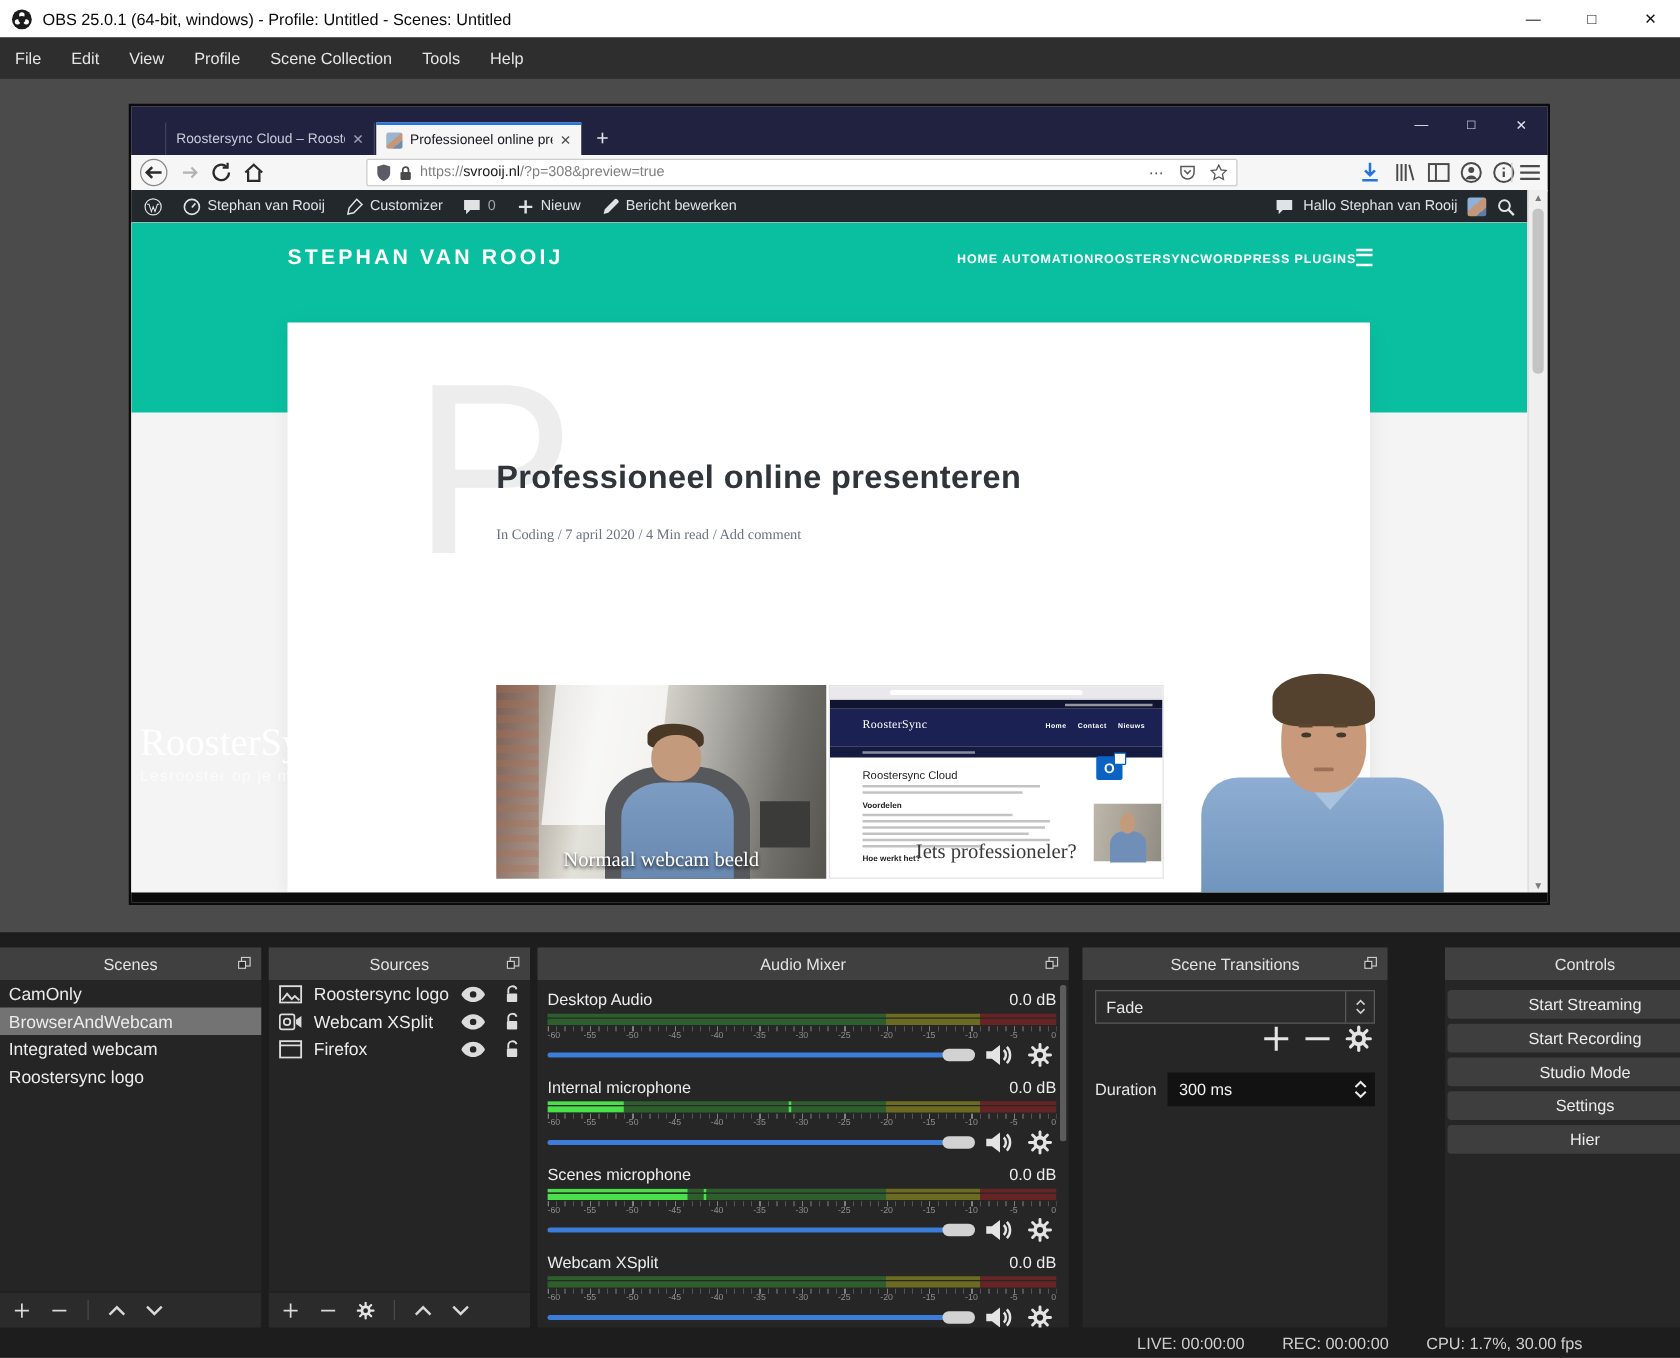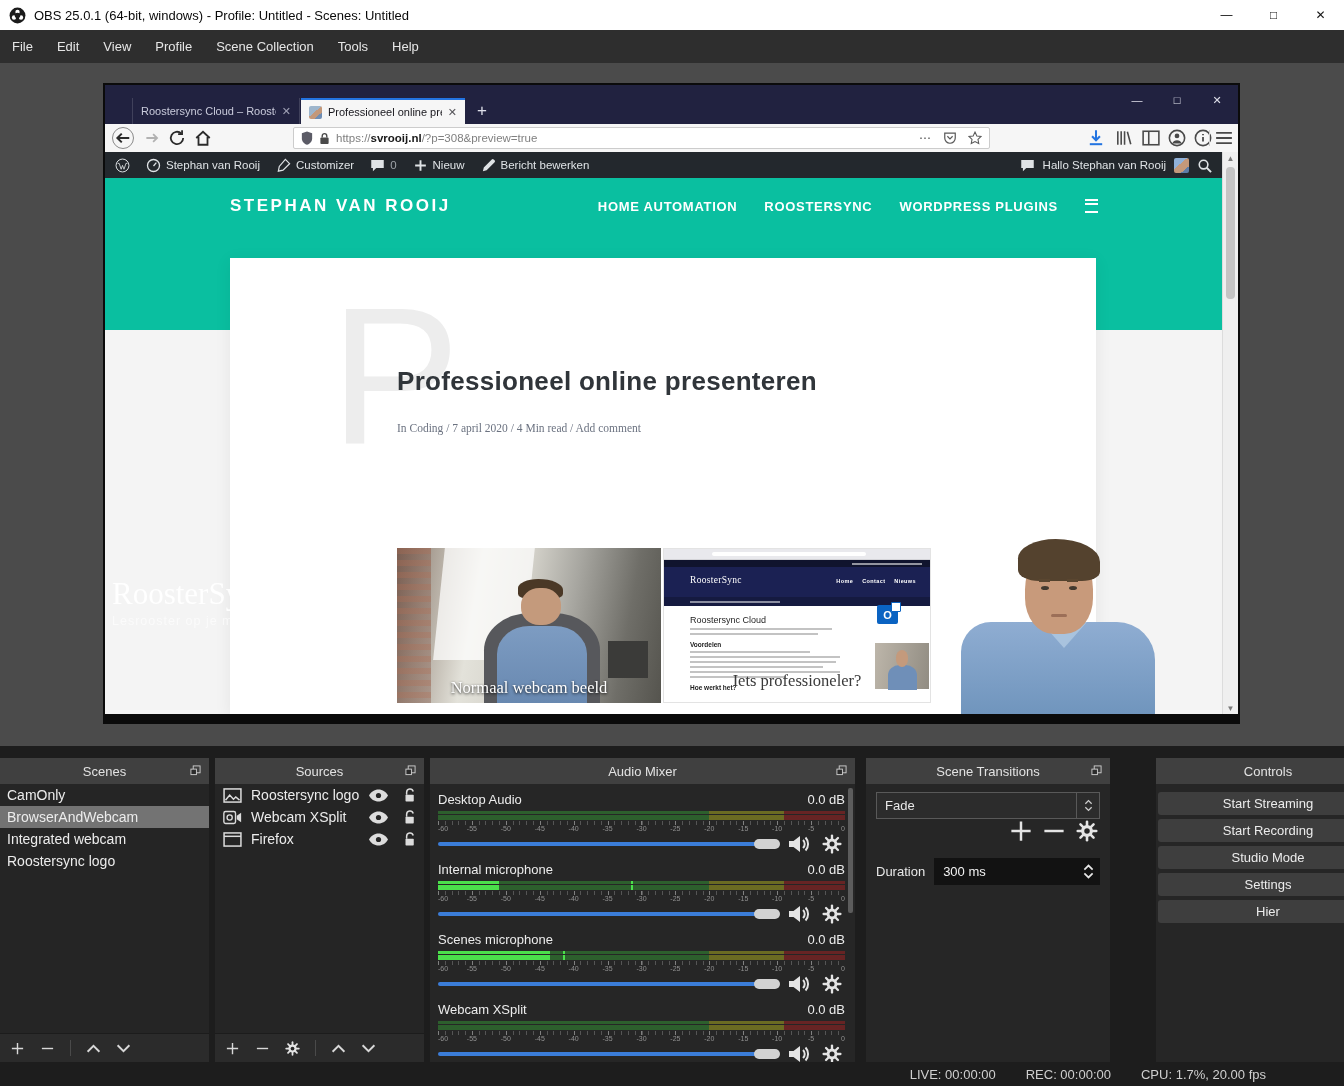--- a/index.html
+++ b/index.html
@@ -28,39 +28,39 @@
        background:linear-gradient(140deg,#9db5cc 0 45%,#c3987a 45% 72%,#6e8db4 72%)}
   .newtab{position:absolute;left:372px;top:14px;color:#dfe0ea;font-size:17px;line-height:24px}
   .ffwc{position:absolute;right:14px;top:2px;display:flex;gap:26px;color:#dfe0ea;font-size:11px;height:26px;align-items:center}
   .ffwc span{width:14px;text-align:center}
   
   .ff-nav{position:absolute;top:39px;left:0;width:100%;height:28px;background:#f6f6f6;border-bottom:1px solid #d9d9d9}
   .nav-ic{position:absolute;top:5px;width:18px;height:18px;display:flex;align-items:center;justify-content:center}
   .back{left:7px;top:3px;width:22px;height:22px;border:1px solid #8a8a8a;border-radius:50%;box-sizing:border-box}
   .urlbar{position:absolute;left:188px;top:3px;width:697px;height:22px;background:#fff;border:1px solid #ccc;border-radius:2px;
           box-sizing:border-box;display:flex;align-items:center;gap:6px;padding:0 7px;font-size:11.5px;color:#808080}
-  .url-host{color:#181818;font-weight:700}
+  .url-host{color:#181818;font-weight:400}
   .url-right{margin-left:auto;display:flex;gap:11px;align-items:center;color:#5a5a5a}
   .url-right .ic{width:14px;height:14px;display:flex}
   .dots{font-size:12px;letter-spacing:1px;color:#4a4a4a}
   .nav-sep{position:absolute;left:1104px;top:6px;width:1px;height:16px;background:#d0d0d0}
   
   .wpbar{position:absolute;top:67px;left:0;width:1117px;height:26px;background:#23282d;color:#dfe3e6;font-size:11.5px;
          display:flex;align-items:center;padding:0 10px;box-sizing:border-box}
   .wp-item{display:flex;align-items:center;gap:5px;margin-right:16px;white-space:nowrap}
   .wp-ic{width:15px;height:15px;display:flex}
   .wp-right{margin-left:auto;display:flex;align-items:center;gap:8px}
   .avatar{width:15px;height:15px;border-radius:2px;background:linear-gradient(140deg,#8fb0d8 0 40%,#c3987a 40% 75%,#5d7da8 75%)}
   .wp-count{color:#9ea3a8}
   
   .ff-content{position:absolute;top:93px;left:0;width:1117px;height:536px;background:#f4f4f4;overflow:hidden}
   .hero{position:absolute;top:0;left:0;width:100%;height:152px}
   .hero-brand{position:absolute;left:125px;top:18px;color:#fff;font-size:17px;letter-spacing:2.5px;font-weight:600}
-  .hero-nav{position:absolute;right:124px;top:21px;display:flex;gap:27px;align-items:flex-start;color:#fff;
-            font-size:13px;font-weight:700;letter-spacing:.7px}
+  .hero-nav{position:absolute;right:124px;top:21px;display:flex;align-items:flex-end;color:#fff;
+            font-size:10px;font-weight:700;letter-spacing:.7px}
   .hero-burger{width:13px;height:10px;border-top:2px solid #fff;border-bottom:2px solid #fff;position:relative}
   .hero-burger::after{content:'';position:absolute;left:0;right:0;top:2px;height:2px;background:#fff}
   .card{position:absolute;left:125px;top:80px;width:866px;height:456px;background:#fff;box-shadow:0 3px 16px rgba(0,0,0,.07)}
   .bigP{position:absolute;left:100px;top:38px;font-size:195px;line-height:.82;font-weight:500;color:#ededed}
   .art-title{position:absolute;left:167px;top:108px;font-size:26px;font-weight:600;letter-spacing:.3px;color:#30353a}
   .art-meta{position:absolute;left:167px;top:164px;font-family:"Liberation Serif",serif;font-size:11.5px;color:#6b7280}
   .art-body{position:absolute;left:167px;top:196px;width:532px;font-family:"Liberation Serif",serif;
             font-size:14.5px;line-height:22.5px;color:#3c4450}
   
   .photo{position:absolute;top:290px;height:155px;overflow:hidden}
@@ -914,14 +914,14 @@
     <div class="cbtn" style="top:61px">Start Recording</div>
     <div class="cbtn" style="top:88px">Studio Mode</div>
     <div class="cbtn" style="top:115px">Settings</div>
     <div class="cbtn" style="top:142px">Hier</div>
   </div>
 </div>
 
 <div class="statusbar">
   <span>LIVE: 00:00:00</span>
   <span>REC: 00:00:00</span>
-  <span>CPU: 1.7%, 20.00 fps</span>
+  <span>CPU: 1.7%, 30.00 fps</span>
 </div>
 
 </body></html>

